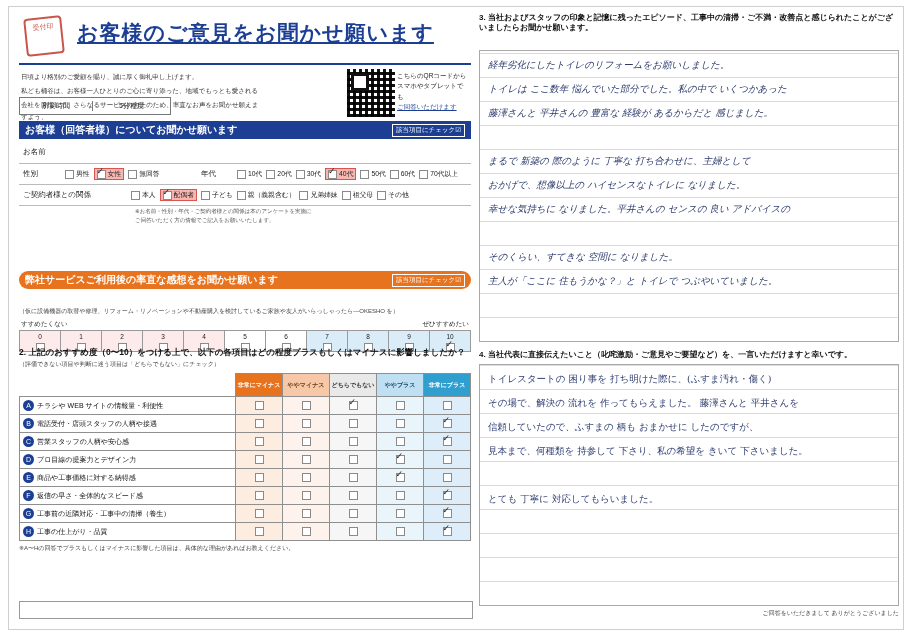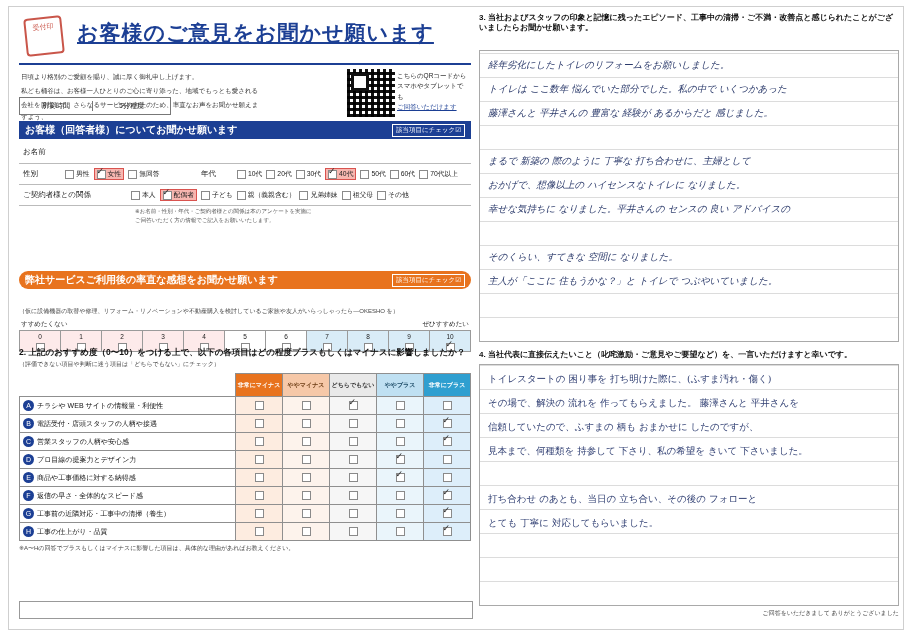--- a/index.html
+++ b/index.html
@@ -408,21 +408,20 @@
     </div>
 
     <div class="rbox" style="height:240px;margin-top:4px;">
       <div class="ruled"></div>
       <div class="hw ink2">
         <div>トイレスタートの 困り事を 打ち明けた際に、(ふすま汚れ・傷く)</div>
         <div>その場で、解決の 流れを 作ってもらえました。 藤澤さんと 平井さんを</div>
         <div>信頼していたので、ふすまの 柄も おまかせに したのですが、</div>
         <div>見本まで、何種類を 持参して 下さり、私の希望を きいて 下さいました。</div>
         <div>&nbsp;</div>
-        <div>打ち合わせ のあとも、当日の 立ち合い、その後の フォローと</div>
         <div>とても 丁寧に 対応してもらいました。</div>
         <div>&nbsp;</div>
       </div>
     </div>
 
     <div class="rfoot">ご回答をいただきまして ありがとうございました</div>
   </div>
 
  </div>
 </div>

